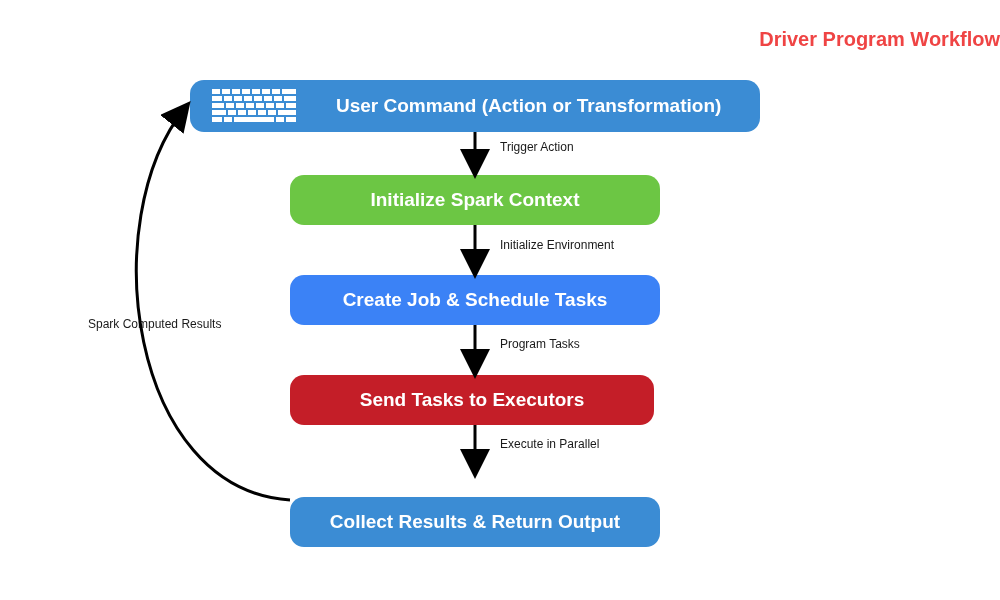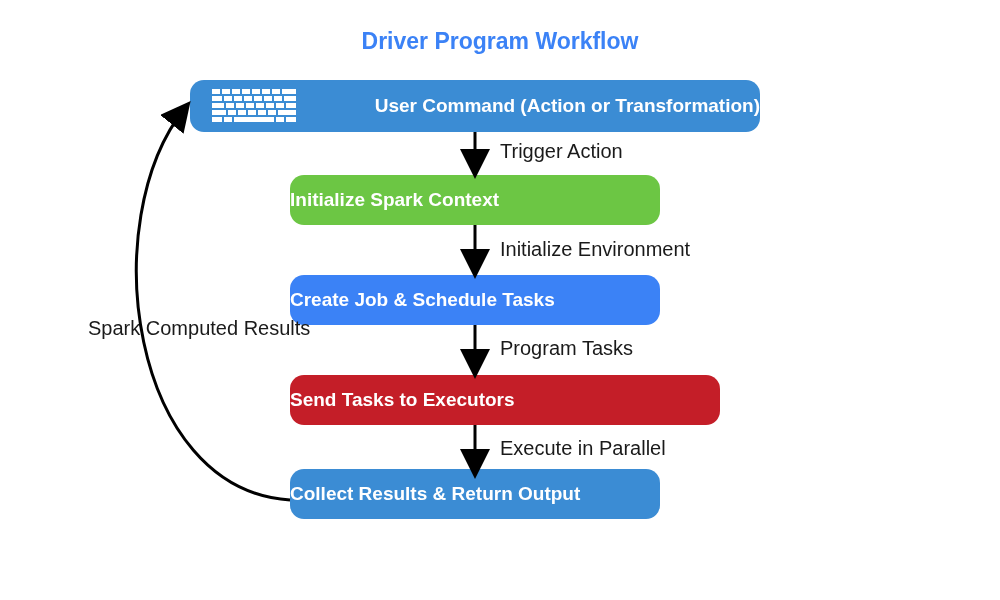--- a/index.html
+++ b/index.html
@@ -9,51 +9,52 @@
     width: 1000px;
     height: 600px;
     position: relative;
     overflow: hidden;
   }
   .title {
     position: absolute;
     top: 28px;
     left: 0;
     width: 100%;
-    text-align: center;
+    text-align: right;
     font-weight: 700;
-    font-size: 23px;
-    color: #3b82f6;
+    font-size: 20px;
+    color: #ef4444;
   }
   .box {
     position: absolute;
     border-radius: 14px;
     display: flex;
     align-items: center;
+    justify-content: center;
     color: #fff;
     font-weight: 700;
     font-size: 19px;
   }
   .box1 {
     background: #3b8cd4;
     left: 190px;
     top: 80px;
     width: 570px;
     height: 52px;
-    justify-content: space-between;
+    justify-content: flex-start;
     padding-left: 20px;
     gap: 38px;
   }
   .box2 { background: #6cc644; left: 290px; top: 175px; width: 370px; height: 50px; }
   .box3 { background: #3b82f6; left: 290px; top: 275px; width: 370px; height: 50px; }
-  .box4 { background: #c41e28; left: 290px; top: 375px; width: 430px; height: 50px; }
-  .box5 { background: #3b8cd4; left: 290px; top: 469px; width: 370px; height: 50px; }
+  .box4 { background: #c41e28; left: 290px; top: 375px; width: 364px; height: 50px; }
+  .box5 { background: #3b8cd4; left: 290px; top: 497px; width: 370px; height: 50px; }
   .edge-label {
     position: absolute;
-    font-size: 20px;
+    font-size: 12px;
     color: #1a1a1a;
     font-weight: 400;
   }
   .lbl1 { left: 500px; top: 140px; }
   .lbl2 { left: 500px; top: 238px; text-align: center; }
   .lbl3 { left: 500px; top: 337px; }
   .lbl4 { left: 500px; top: 437px; text-align: right; }
   .lbl-return { left: 88px; top: 317px; }
   svg.arrows {
     position: absolute;

